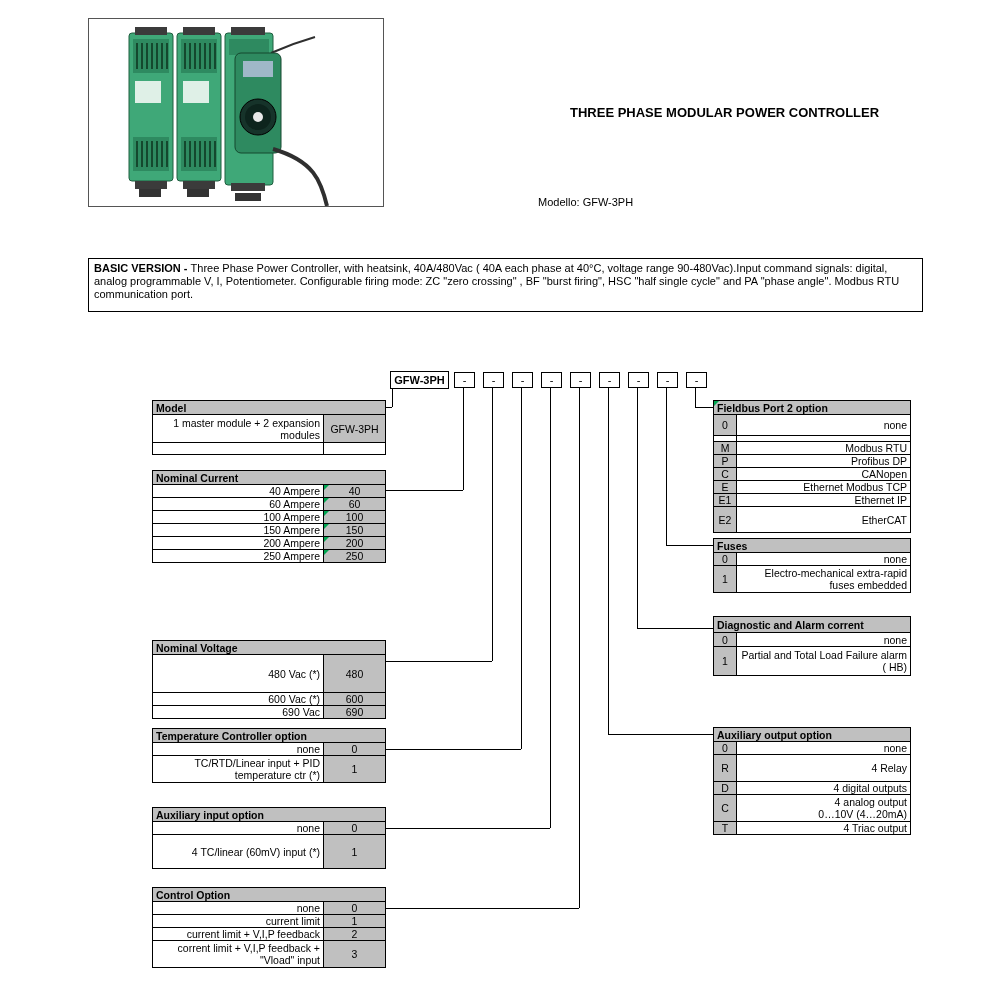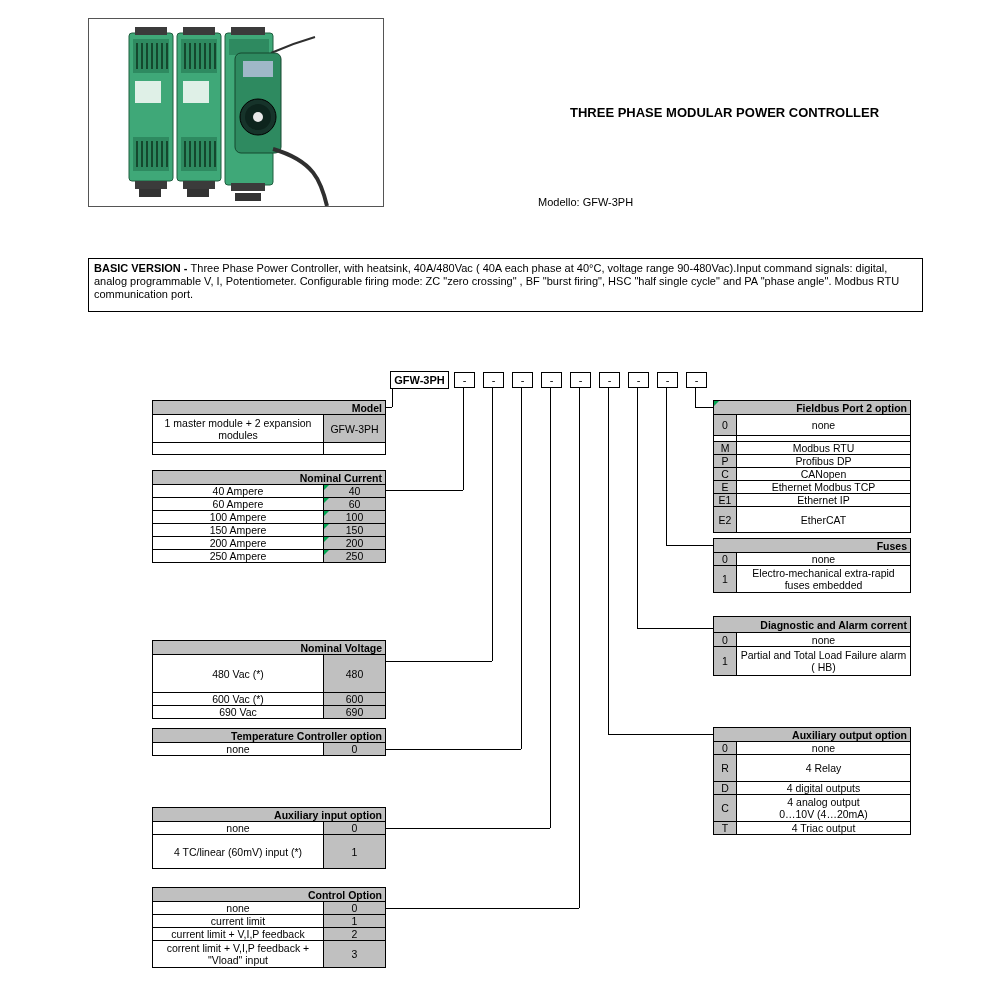--- a/index.html
+++ b/index.html
@@ -18,26 +18,26 @@
 
   .code-box{position:absolute;border:1px solid #000;text-align:center;font-size:11px;background:#fff;}
   .base-box{left:390px;top:371px;width:57px;height:16px;font-weight:bold;line-height:16px;}
   .dash{top:372px;width:19px;height:14px;line-height:14px;}
 
   .vline{position:absolute;width:0;border-left:1px solid #000;}
   .hline{position:absolute;height:0;border-top:1px solid #000;}
 
   .opt-table{position:absolute;border-collapse:collapse;table-layout:fixed;font-size:10.5px;background:#fff;}
   .opt-table th,.opt-table td{border:1px solid #000;padding:0 3px;vertical-align:middle;line-height:12px;overflow:hidden;}
-  .opt-table th{background:#c0c0c0;font-weight:bold;text-align:right;height:13px;position:relative;}
+  .opt-table th{background:#c0c0c0;font-weight:bold;text-align:left;height:13px;position:relative;}
   .t-left{width:233px;}
   .t-left .c-desc{width:171px;} .t-left .c-code{width:62px;}
   .t-right{width:197px;}
   .t-right .c-code{width:23px;} .t-right .c-desc{width:174px;}
-  .desc{background:#fff;text-align:center;white-space:pre-line;}
+  .desc{background:#fff;text-align:right;white-space:pre-line;}
   .code{background:#c0c0c0;text-align:center;position:relative;}
   .blank{background:#fff;}
   .marker{position:absolute;left:0;top:0;width:0;height:0;
           border-left:5px solid #00a651;border-bottom:5px solid transparent;}
 </style>
 </head>
 <body>
 
 <div class="page">
 
@@ -236,20 +236,25 @@
         <col class="c-code">
       </colgroup>
     <tbody>
       <tr>
           <th colspan="2">Temperature Controller option</th>
         </tr>
       <tr style="height:13px">
           <td class="desc">none</td>
           <td class="code">0</td>
         </tr>
+      <tr style="height:27px">
+          <td class="desc">TC/RTD/Linear input + PID
+temperature ctr (*)</td>
+          <td class="code">1</td>
+        </tr>
     </tbody>
   </table>
 
   <table class="opt-table t-left" style="left:152px;top:807px">
     <colgroup>
         <col class="c-desc">
         <col class="c-code">
       </colgroup>
     <tbody>
       <tr>

